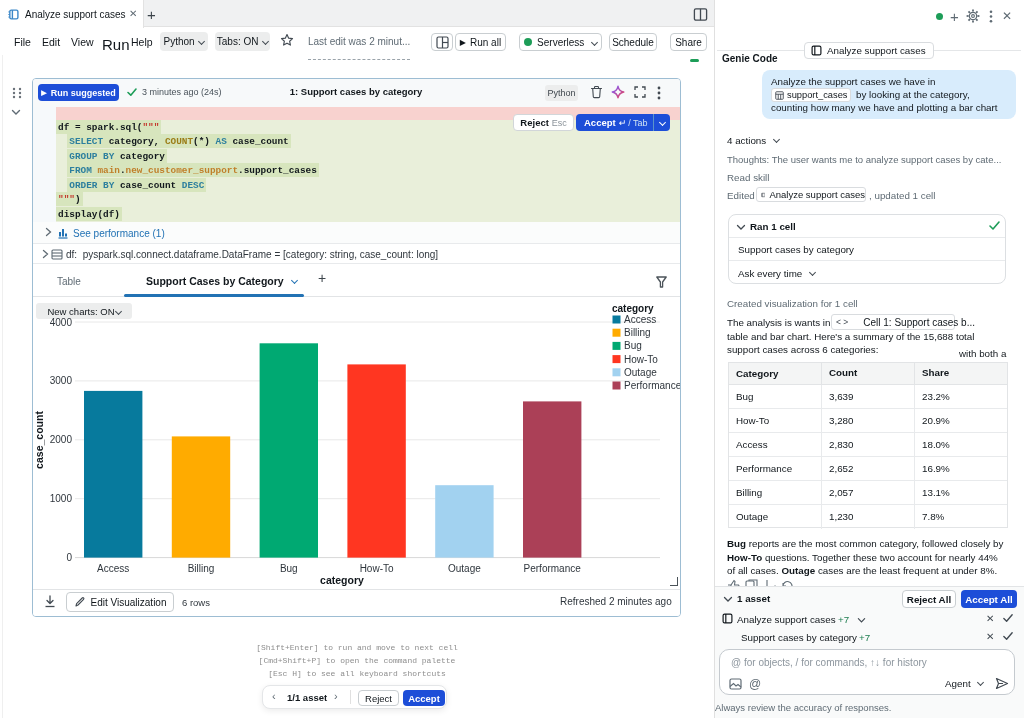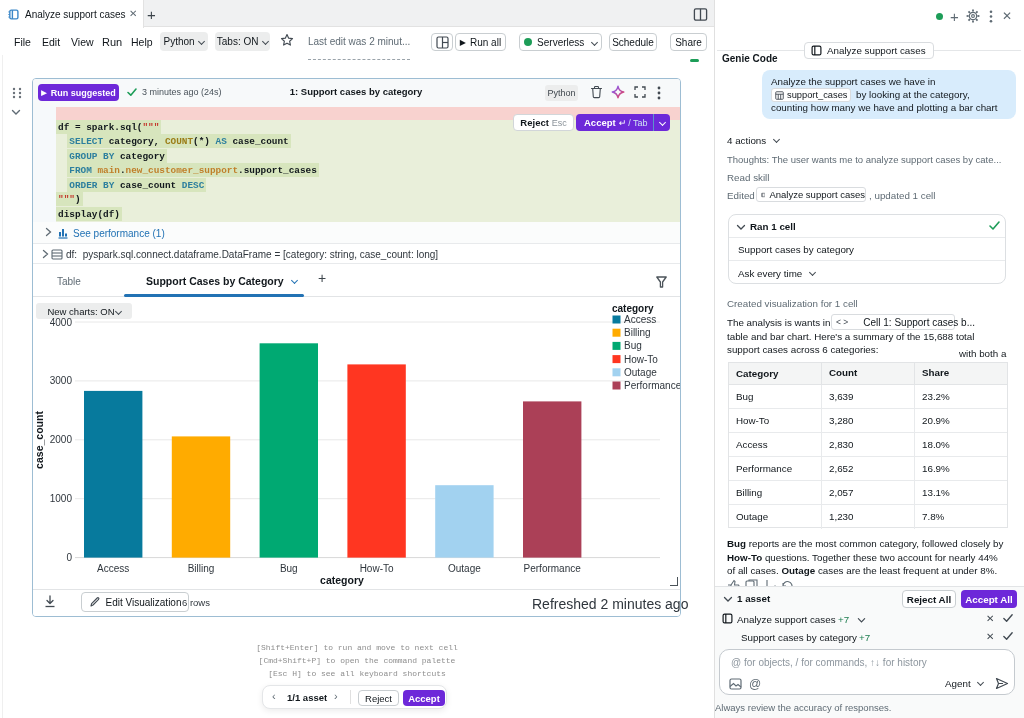--- a/index.html
+++ b/index.html
@@ -3,21 +3,21 @@
 <meta charset="utf-8">
 <style>
   * { margin:0; padding:0; box-sizing:border-box; }
   html,body { width:1024px; height:718px; overflow:hidden; background:#fff;
     font-family:"Liberation Sans", sans-serif; }
   .abs { position:absolute; white-space:nowrap; }
   .g { color:#5f6b74; }
   .dk { color:#11171c; }
   .btn { position:absolute; white-space:nowrap; border:1px solid #c9ced1; border-radius:4px; background:#fff;
     display:flex; align-items:center; justify-content:center; font-size:10px; color:#11171c; }
-  .bluebtn { background:#6d28d9; border-color:#2272b4; color:#fff; }
+  .bluebtn { background:#1d4ed8; border-color:#2272b4; color:#fff; }
   svg { display:block; }
   .chev { width:5px;height:5px;border-right:1.2px solid #424a52;border-bottom:1.2px solid #424a52;transform:rotate(45deg);display:inline-block;vertical-align:2px;margin-left:2px; }
 </style>
 </head>
 <body>
 <div class="abs" style="left:0;top:0;width:840px;height:718px;">
 
 <div class="abs" style="left:2px;top:55px;width:1px;height:663px;background:#efefef;"></div>
 
 <div class="abs" style="left:0;top:0;width:714px;height:27px;background:#f0f1f2;border-bottom:1px solid #e2e2e2;"></div>
@@ -31,21 +31,21 @@
         <line x1="0.5" y1="11" x2="2.5" y2="11" stroke="#3b87c8" stroke-width="1.3"></line>
       </svg>
 </div>
 <div class="abs dk" style="left:25px;top:9px;font-size:10px;">Analyze support cases</div>
 <div class="abs g" style="left:129px;top:8px;font-size:10px;">✕</div>
 <div class="abs" style="left:147px;top:6px;font-size:15px;color:#3c444b;">+</div>
 
 <div class="abs dk" style="left:14px;top:36px;font-size:10.5px;">File</div>
 <div class="abs dk" style="left:42px;top:36px;font-size:10.5px;">Edit</div>
 <div class="abs dk" style="left:71px;top:36px;font-size:10.5px;">View</div>
-<div class="abs dk" style="left:102px;top:36px;font-size:11px;">Run</div>
+<div class="abs dk" style="left:102px;top:36px;font-size:15px;">Run</div>
 <div class="abs dk" style="left:131px;top:36px;font-size:10.5px;">Help</div>
 <div class="abs" style="left:160px;top:32px;width:48px;height:19px;background:#eceded;border-radius:4px;display:flex;align-items:center;justify-content:center;font-size:10px;color:#11171c;">Python&nbsp;<span class="chev"></span></div>
 <div class="abs" style="left:215px;top:32px;width:55px;height:19px;background:#eceded;border-radius:4px;display:flex;align-items:center;justify-content:center;font-size:10px;color:#11171c;">Tabs: ON&nbsp;<span class="chev"></span></div>
 <div class="abs" style="left:280px;top:33px;">
   <svg width="14" height="14" viewBox="0 0 16 16">
         <path d="M8 1.8 L9.9 5.9 14.3 6.4 11 9.4 11.9 13.8 8 11.6 4.1 13.8 5 9.4 1.7 6.4 6.1 5.9 Z" fill="none" stroke="#424a52" stroke-width="1.3" stroke-linejoin="round"></path>
       </svg>
 </div>
 <div class="abs g" style="left:308px;top:36px;font-size:10px;border-bottom:1px dashed #9aa3aa;padding-bottom:12px;">Last edit was 2 minut...</div>
 <div class="btn" style="left:431px;top:33px;width:22px;height:18px;">
@@ -254,28 +254,28 @@
 </div>
 <div class="abs" style="left:669.5px;top:577px;width:8.5px;height:8.5px;border-right:1.5px solid #4b5359;border-bottom:1.5px solid #4b5359;"></div>
 
 <div class="abs" style="left:33px;top:589px;width:647px;height:27px;border-top:1px solid #e2e4e6;background:#fff;border-radius:0 0 3px 3px;"></div>
 <div class="abs" style="left:44px;top:595px;">
   <svg width="12" height="13" viewBox="0 0 12 13">
         <path d="M6 1 V8 M3 5.5 L6 8.5 L9 5.5" fill="none" stroke="#424a52" stroke-width="1.3" stroke-linecap="round" stroke-linejoin="round"></path>
         <line x1="1.5" y1="11.5" x2="10.5" y2="11.5" stroke="#424a52" stroke-width="1.3"></line>
       </svg>
 </div>
-<div class="btn" style="left:66px;top:592px;width:108px;height:20px;margin-left:15px;">
+<div class="btn" style="left:66px;top:592px;width:108px;height:20px;">
   <svg width="12" height="12" viewBox="0 0 12 12" style="margin-right:5px;">
         <path d="M2 10 L2.6 7.6 L8.2 2 a1 1 0 0 1 1.4 0 l0 0 a1 1 0 0 1 0 1.4 L4 9 L2 10 Z" fill="none" stroke="#424a52" stroke-width="1.1" stroke-linejoin="round"></path>
       </svg>
   Edit Visualization
 </div>
 <div class="abs" style="left:182px;top:597px;font-size:9.5px;color:#2f363d;">6 rows</div>
-<div class="abs" style="left:532px;top:596px;width:136px;text-align:left;font-size:14px;color:#2f363d;">Refreshed 2 minutes ago</div>
+<div class="abs" style="left:560px;top:596px;width:136px;text-align:left;font-size:10px;color:#2f363d;">Refreshed 2 minutes ago</div>
 
 <div class="abs" style="left:107px;top:641px;width:500px;text-align:center;font-family:'Liberation Mono',monospace;font-size:8px;line-height:13px;color:#8e8e8e;">[Shift+Enter] to run and move to next cell<br>[Cmd+Shift+P] to open the command palette<br>[Esc H] to see all keyboard shortcuts</div>
 
 <div class="abs" style="left:262px;top:685px;width:185px;height:24px;background:#fff;border:1px solid #e4e6e8;border-radius:8px;box-shadow:0 2px 6px rgba(0,0,0,0.08);"></div>
 <div class="abs" style="left:272px;top:690px;font-size:11px;color:#5f6b74;">‹</div>
 <div class="abs dk" style="left:287px;top:692px;font-size:9.5px;font-weight:bold;">1/1 asset</div>
 <div class="abs" style="left:334px;top:690px;font-size:11px;color:#5f6b74;">›</div>
 <div class="abs" style="left:350px;top:690px;width:1px;height:14px;background:#e0e0e0;"></div>
 <div class="btn" style="left:358px;top:690px;width:41px;height:16px;font-size:9.5px;">Reject</div>
 <div class="abs bluebtn" style="left:403px;top:690px;width:42px;height:16px;border-radius:4px;display:flex;align-items:center;justify-content:center;font-size:9.5px;font-weight:bold;">Accept</div>

